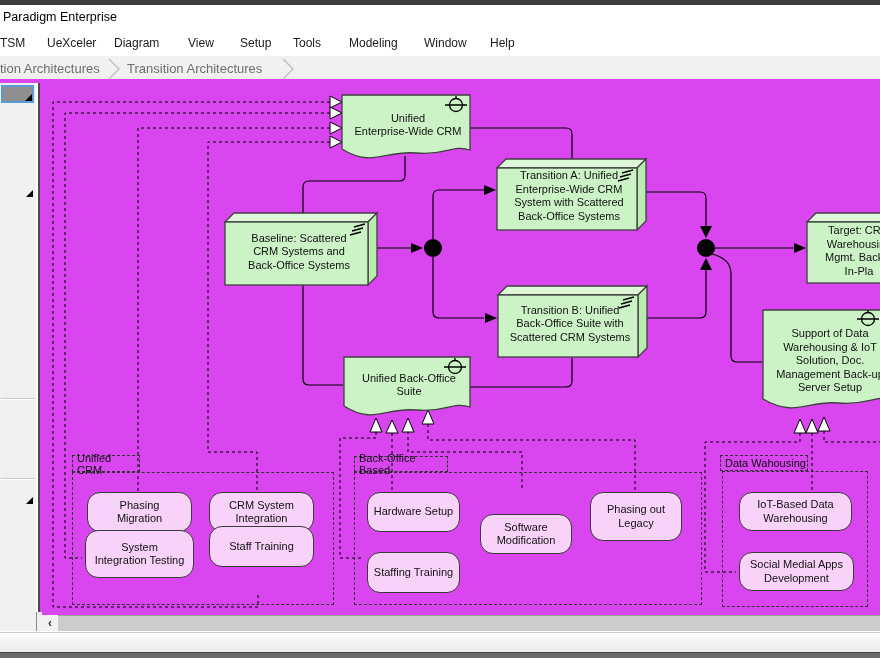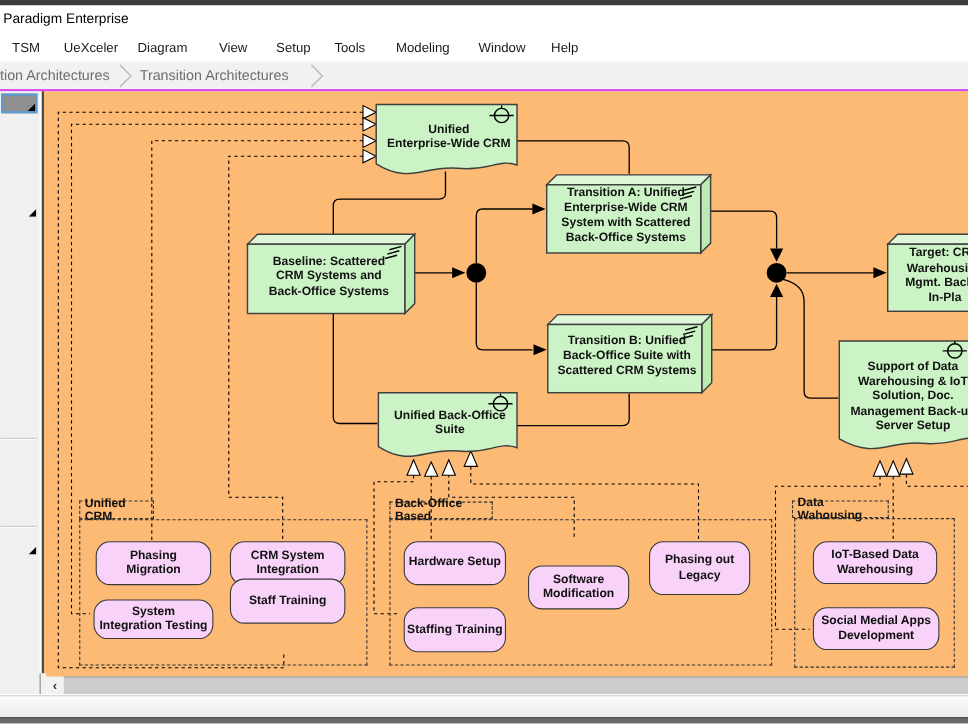--- a/index.html
+++ b/index.html
@@ -3,34 +3,34 @@
 <meta charset="utf-8">
 <style>
   html,body{margin:0;padding:0;background:#fff;}
   #screen{position:relative;width:880px;height:658px;overflow:hidden;background:#fff;
     font-family:"Liberation Sans",sans-serif;color:#000;}
   
   #top-strip{position:absolute;left:0;top:0;width:880px;height:5px;background:#3c3c3c;}
   #title-bar{position:absolute;left:0;top:5px;width:880px;height:25px;background:#fff;}
   #title-bar .t{position:absolute;left:3px;top:5px;font-size:12.5px;color:#000;}
   #menu-bar{position:absolute;left:0;top:30px;width:880px;height:26px;background:#fff;}
-  .menu-item{position:absolute;top:6px;font-size:12px;color:#1a1a1a;cursor:default;margin-left:11px;}
+  .menu-item{position:absolute;top:6px;font-size:12px;color:#1a1a1a;cursor:default;}
   #crumb-bar{position:absolute;left:0;top:56px;width:880px;height:27px;background:#f1f1f1;
-    border-bottom:2px solid #d946ef;box-sizing:border-box;}
+    border-bottom:4px solid #d946ef;box-sizing:border-box;}
   .crumb{position:absolute;top:5px;font-size:13px;color:#6e6e6e;}
   .chev{position:absolute;top:2px;}
   
   #palette{position:absolute;left:0;top:83px;width:36px;height:548px;background:#f0f0f0;}
   #tool-selected{position:absolute;left:1px;top:2px;width:29px;height:14px;background:#8f8f8f;
     border:2px solid #5b9bd5;}
   .corner-tri{position:absolute;}
   .pal-sep{position:absolute;left:1px;width:33px;height:1px;background:#c9c9c9;border-bottom:1px solid #fdfdfd;}
   
-  #canvas{position:absolute;left:38px;top:83px;width:842px;height:533px;background:#fdba74;
-    border-left:2px solid #4a4a4a;box-sizing:border-box;overflow:hidden;font-weight:bold;}
+  #canvas{position:absolute;left:38px;top:83px;width:842px;height:533px;background:#d946ef;
+    border-left:2px solid #4a4a4a;box-sizing:border-box;overflow:hidden;}
   #diagram-svg{position:absolute;left:-2px;top:0;}
   .lbl{position:absolute;display:flex;align-items:center;justify-content:center;text-align:center;
     white-space:pre-line;font-size:11px;line-height:13.5px;color:#111;}
   .wp{position:absolute;display:flex;align-items:center;justify-content:center;text-align:center;
     white-space:pre-line;font-size:11px;line-height:13.5px;color:#111;background:#f8d2f8;
     border:1.4px solid #3a3a3a;border-radius:13px;box-sizing:border-box;}
   .grp-tab{position:absolute;border:1px dashed #333;font-size:11px;color:#111;
     display:flex;align-items:center;padding-left:4px;box-sizing:border-box;background:transparent;}
   .grp-rect{position:absolute;border:1px dashed #333;box-sizing:border-box;background:transparent;}
   
@@ -222,21 +222,21 @@
     <div class="grp-rect" style="left:32px;top:389px;width:262px;height:133px"></div>
     <div class="grp-tab" style="left:314px;top:373px;width:94px;height:16px">Back-Office Based</div>
     <div class="grp-rect" style="left:314px;top:389px;width:348px;height:133px"></div>
     <div class="grp-tab" style="left:680px;top:372px;width:88px;height:16px">Data Wahousing</div>
     <div class="grp-rect" style="left:682px;top:388px;width:146px;height:136px"></div>
 
     <div class="wp" style="left:47px;top:409px;width:105px;height:40px">Phasing
 Migration</div>
     <div class="wp" style="left:169px;top:409px;width:105px;height:40px">CRM System
 Integration</div>
-    <div class="wp" style="left:45px;top:462px;width:109px;height:36px">System
+    <div class="wp" style="left:45px;top:447px;width:109px;height:48px">System
 Integration Testing</div>
     <div class="wp" style="left:169px;top:443px;width:105px;height:41px">Staff Training</div>
     <div class="wp" style="left:327px;top:409px;width:93px;height:40px">Hardware Setup</div>
     <div class="wp" style="left:440px;top:431px;width:92px;height:40px">Software
 Modification</div>
     <div class="wp" style="left:550px;top:409px;width:92px;height:49px">Phasing out
 Legacy</div>
     <div class="wp" style="left:327px;top:469px;width:93px;height:41px">Staffing Training</div>
     <div class="wp" style="left:699px;top:409px;width:113px;height:39px">IoT-Based Data
 Warehousing</div>

